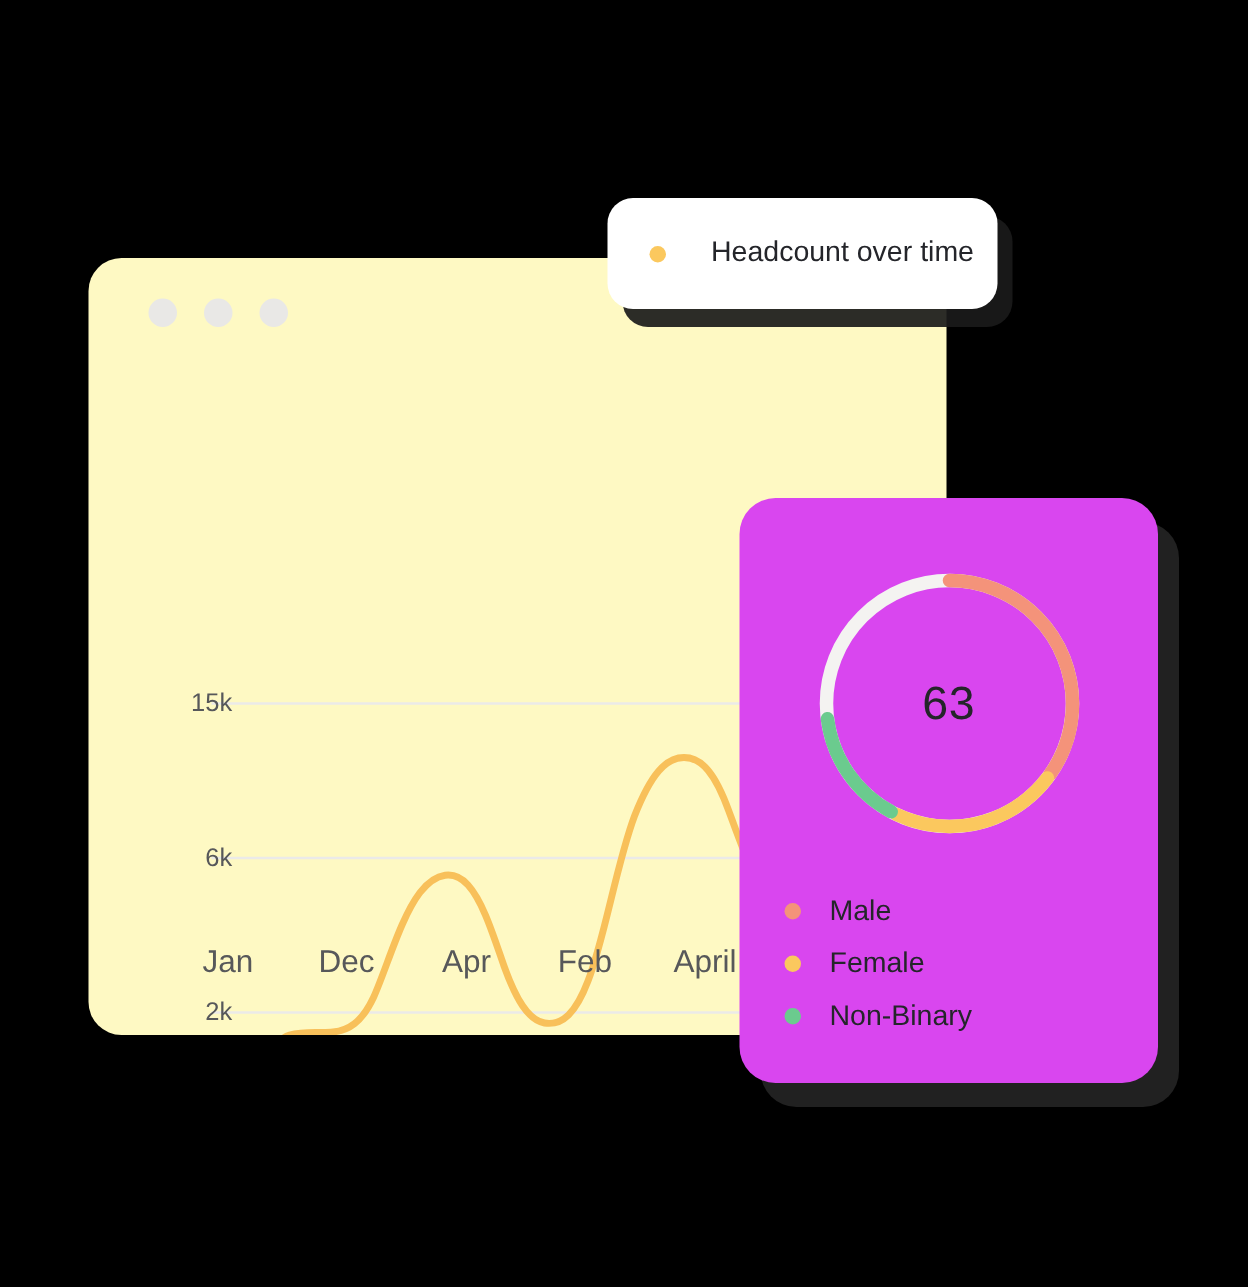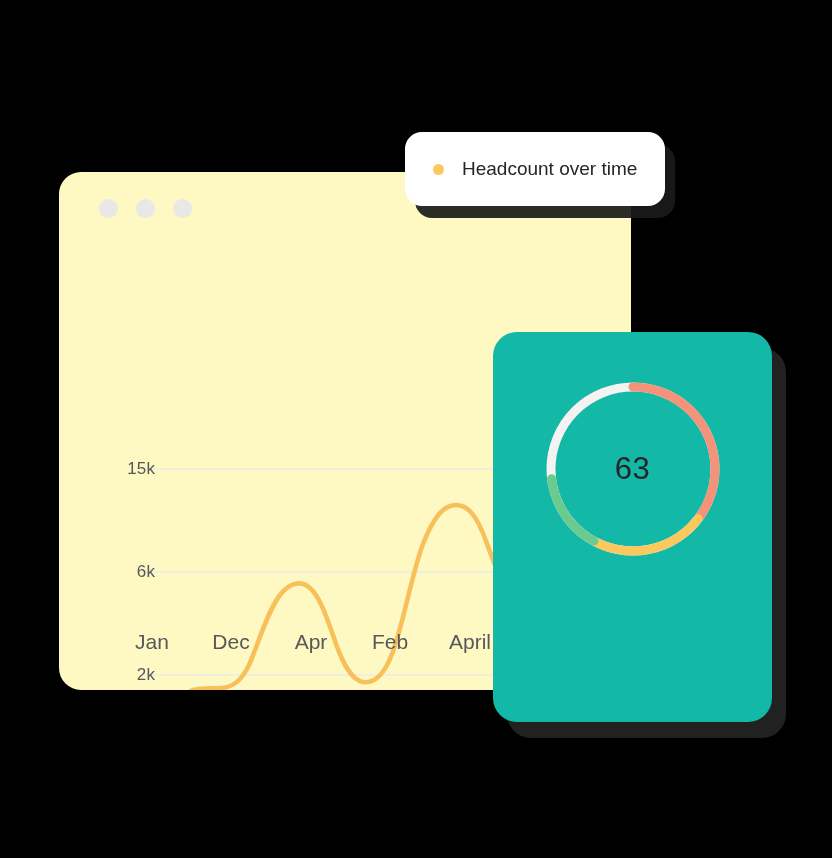--- a/index.html
+++ b/index.html
@@ -108,20 +108,21 @@
     top: 132px;
     width: 260px;
     height: 74px;
     background: #ffffff;
     border-radius: 17px;
     box-shadow: 10px 12px 0 0 rgba(26,26,26,0.92);
     display: flex;
     align-items: center;
     padding-left: 28px;
     box-sizing: border-box;
+    gap: 12px;
   }
   .tooltip-card .swatch {
     width: 11px;
     height: 11px;
     border-radius: 50%;
     background: #fbc85e;
     flex: 0 0 auto;
   }
   .tooltip-card .tooltip-label {
     margin-left: 18px;
@@ -130,21 +131,21 @@
     white-space: nowrap;
   }
 
   
   .donut-card {
     position: absolute;
     left: 493px;
     top: 332px;
     width: 279px;
     height: 390px;
-    background: #14b8a6;
+    background: #d946ef;
     border-radius: 24px;
     box-shadow: 14px 16px 0 0 rgba(36,36,36,0.93);
   }
 
   .donut-holder {
     position: absolute;
     left: 50%;
     top: 44px;
     transform: translateX(-50%);
     width: 186px;
@@ -271,16 +272,30 @@
 
         <circle cx="93" cy="93" r="82" fill="none" stroke="#f4937a" stroke-width="9" stroke-linecap="round" stroke-dasharray="179 336" stroke-dashoffset="0" transform="rotate(-90 93 93)"></circle>
 
         <circle cx="93" cy="93" r="82" fill="none" stroke="#fbc85e" stroke-width="9" stroke-linecap="round" stroke-dasharray="112 403" stroke-dashoffset="-182" transform="rotate(-90 93 93)"></circle>
 
         <circle cx="93" cy="93" r="82" fill="none" stroke="#6bcb8e" stroke-width="9" stroke-linecap="round" stroke-dasharray="78 437" stroke-dashoffset="-298" transform="rotate(-90 93 93)"></circle>
       </svg>
       <div class="donut-value">63</div>
     </div>
 
+    <div class="legend">
+      <div class="legend-row">
+        <span class="lswatch" style="background:#f4937a"></span>
+        <span class="llabel">Male</span>
+      </div>
+      <div class="legend-row">
+        <span class="lswatch" style="background:#fbc85e"></span>
+        <span class="llabel">Female</span>
+      </div>
+      <div class="legend-row">
+        <span class="lswatch" style="background:#6bcb8e"></span>
+        <span class="llabel">Non-Binary</span>
+      </div>
+    </div>
 
   </div>
 
 </div>
 
 </body></html>

